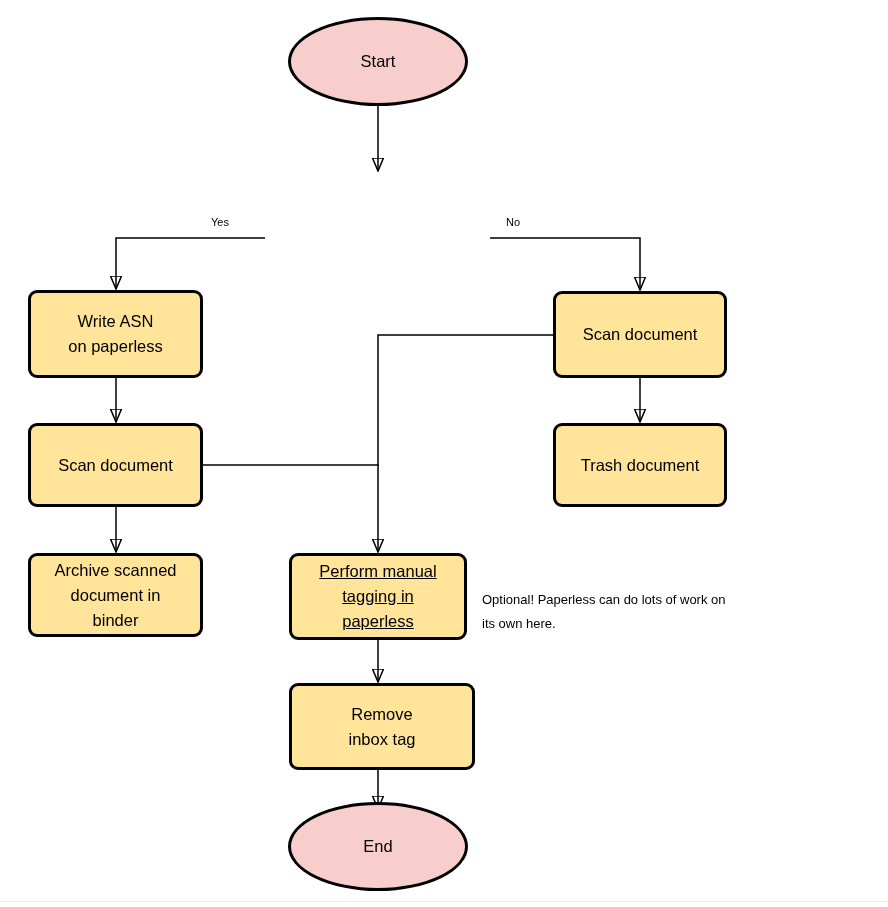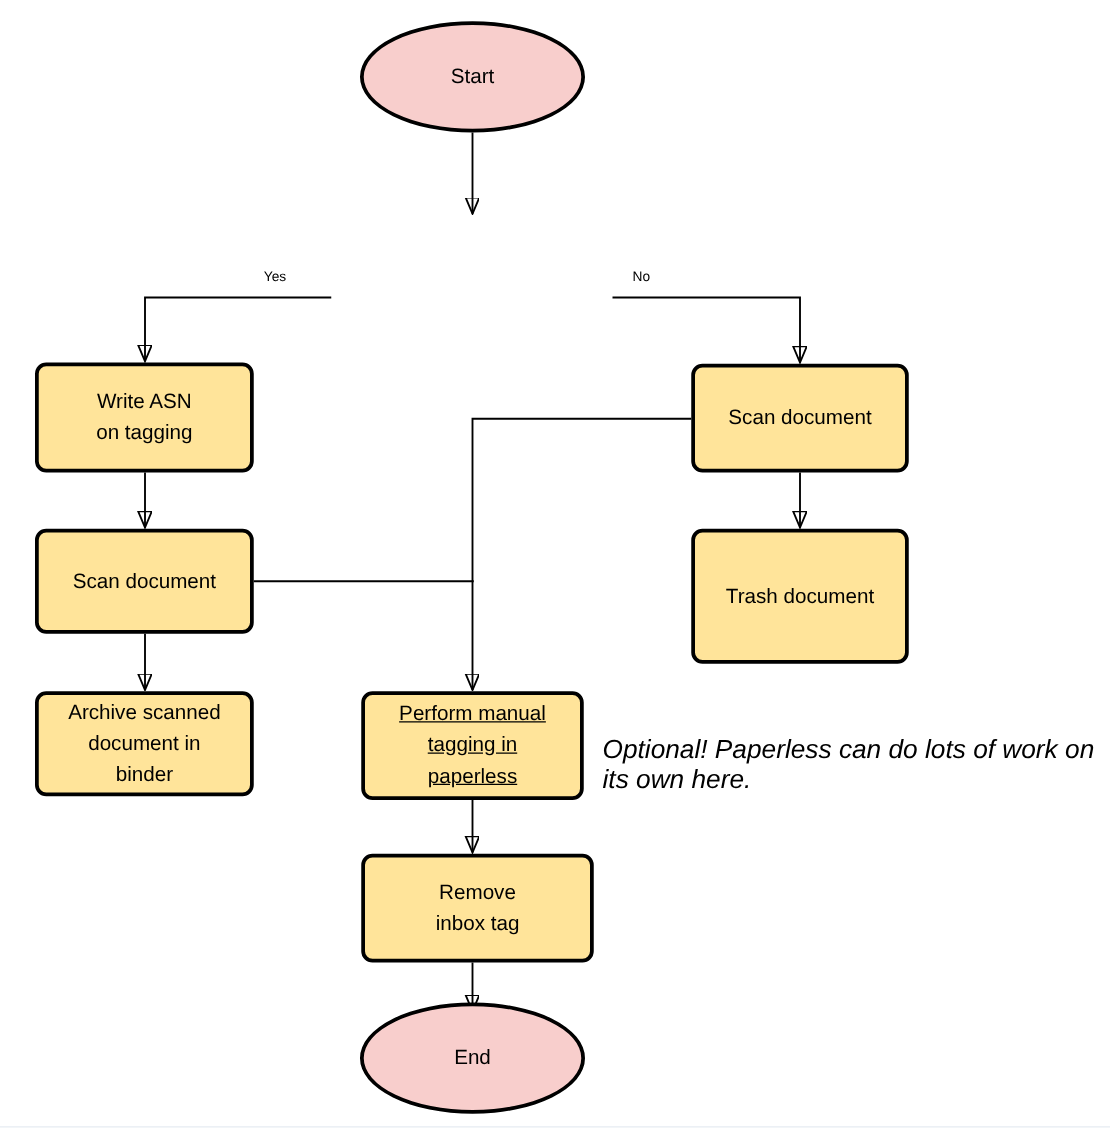--- a/index.html
+++ b/index.html
@@ -69,23 +69,22 @@
     z-index: 1;
   }
   .edge-label {
     position: absolute;
     font-size: 11px;
     line-height: 20px;
     color: #000;
   }
   .note {
     position: absolute;
-    font-size: 21px;
+    font-size: 13px;
     line-height: 24px;
-    font-style: italic;
     color: #000;
     white-space: pre-line;
   }
   .bottom-divider {
     position: absolute;
     left: 0;
     top: 901px;
     width: 888px;
     height: 1px;
     background: #e6ecf2;
@@ -117,38 +116,38 @@
   <div class="node terminal" style="left:288px; top:17px; width:180px; height:89px;">
     <span>Start</span>
   </div>
 
 
   <div class="edge-label" style="left:211px; top:212px;">Yes</div>
   <div class="edge-label" style="left:506px; top:212px;">No</div>
 
   <div class="node process" style="left:28px; top:290px; width:175px; height:88px;">
     <span>Write ASN
-on tagging</span>
+on paperless</span>
   </div>
 
   <div class="node process" style="left:28px; top:423px; width:175px; height:84px;">
     <span>Scan document</span>
   </div>
 
   <div class="node process" style="left:28px; top:553px; width:175px; height:84px;">
     <span>Archive scanned
 document in
 binder</span>
   </div>
 
   <div class="node process" style="left:553px; top:291px; width:174px; height:87px;">
     <span>Scan document</span>
   </div>
 
-  <div class="node process" style="left:553px; top:423px; width:174px; height:108px;">
+  <div class="node process" style="left:553px; top:423px; width:174px; height:84px;">
     <span>Trash document</span>
   </div>
 
   <div class="node process" style="left:289px; top:553px; width:178px; height:87px;text-decoration:underline;">
     <span>Perform manual
 tagging in
 paperless</span>
   </div>
 
   <div class="note" style="left:482px; top:588px;">Optional! Paperless can do lots of work on

